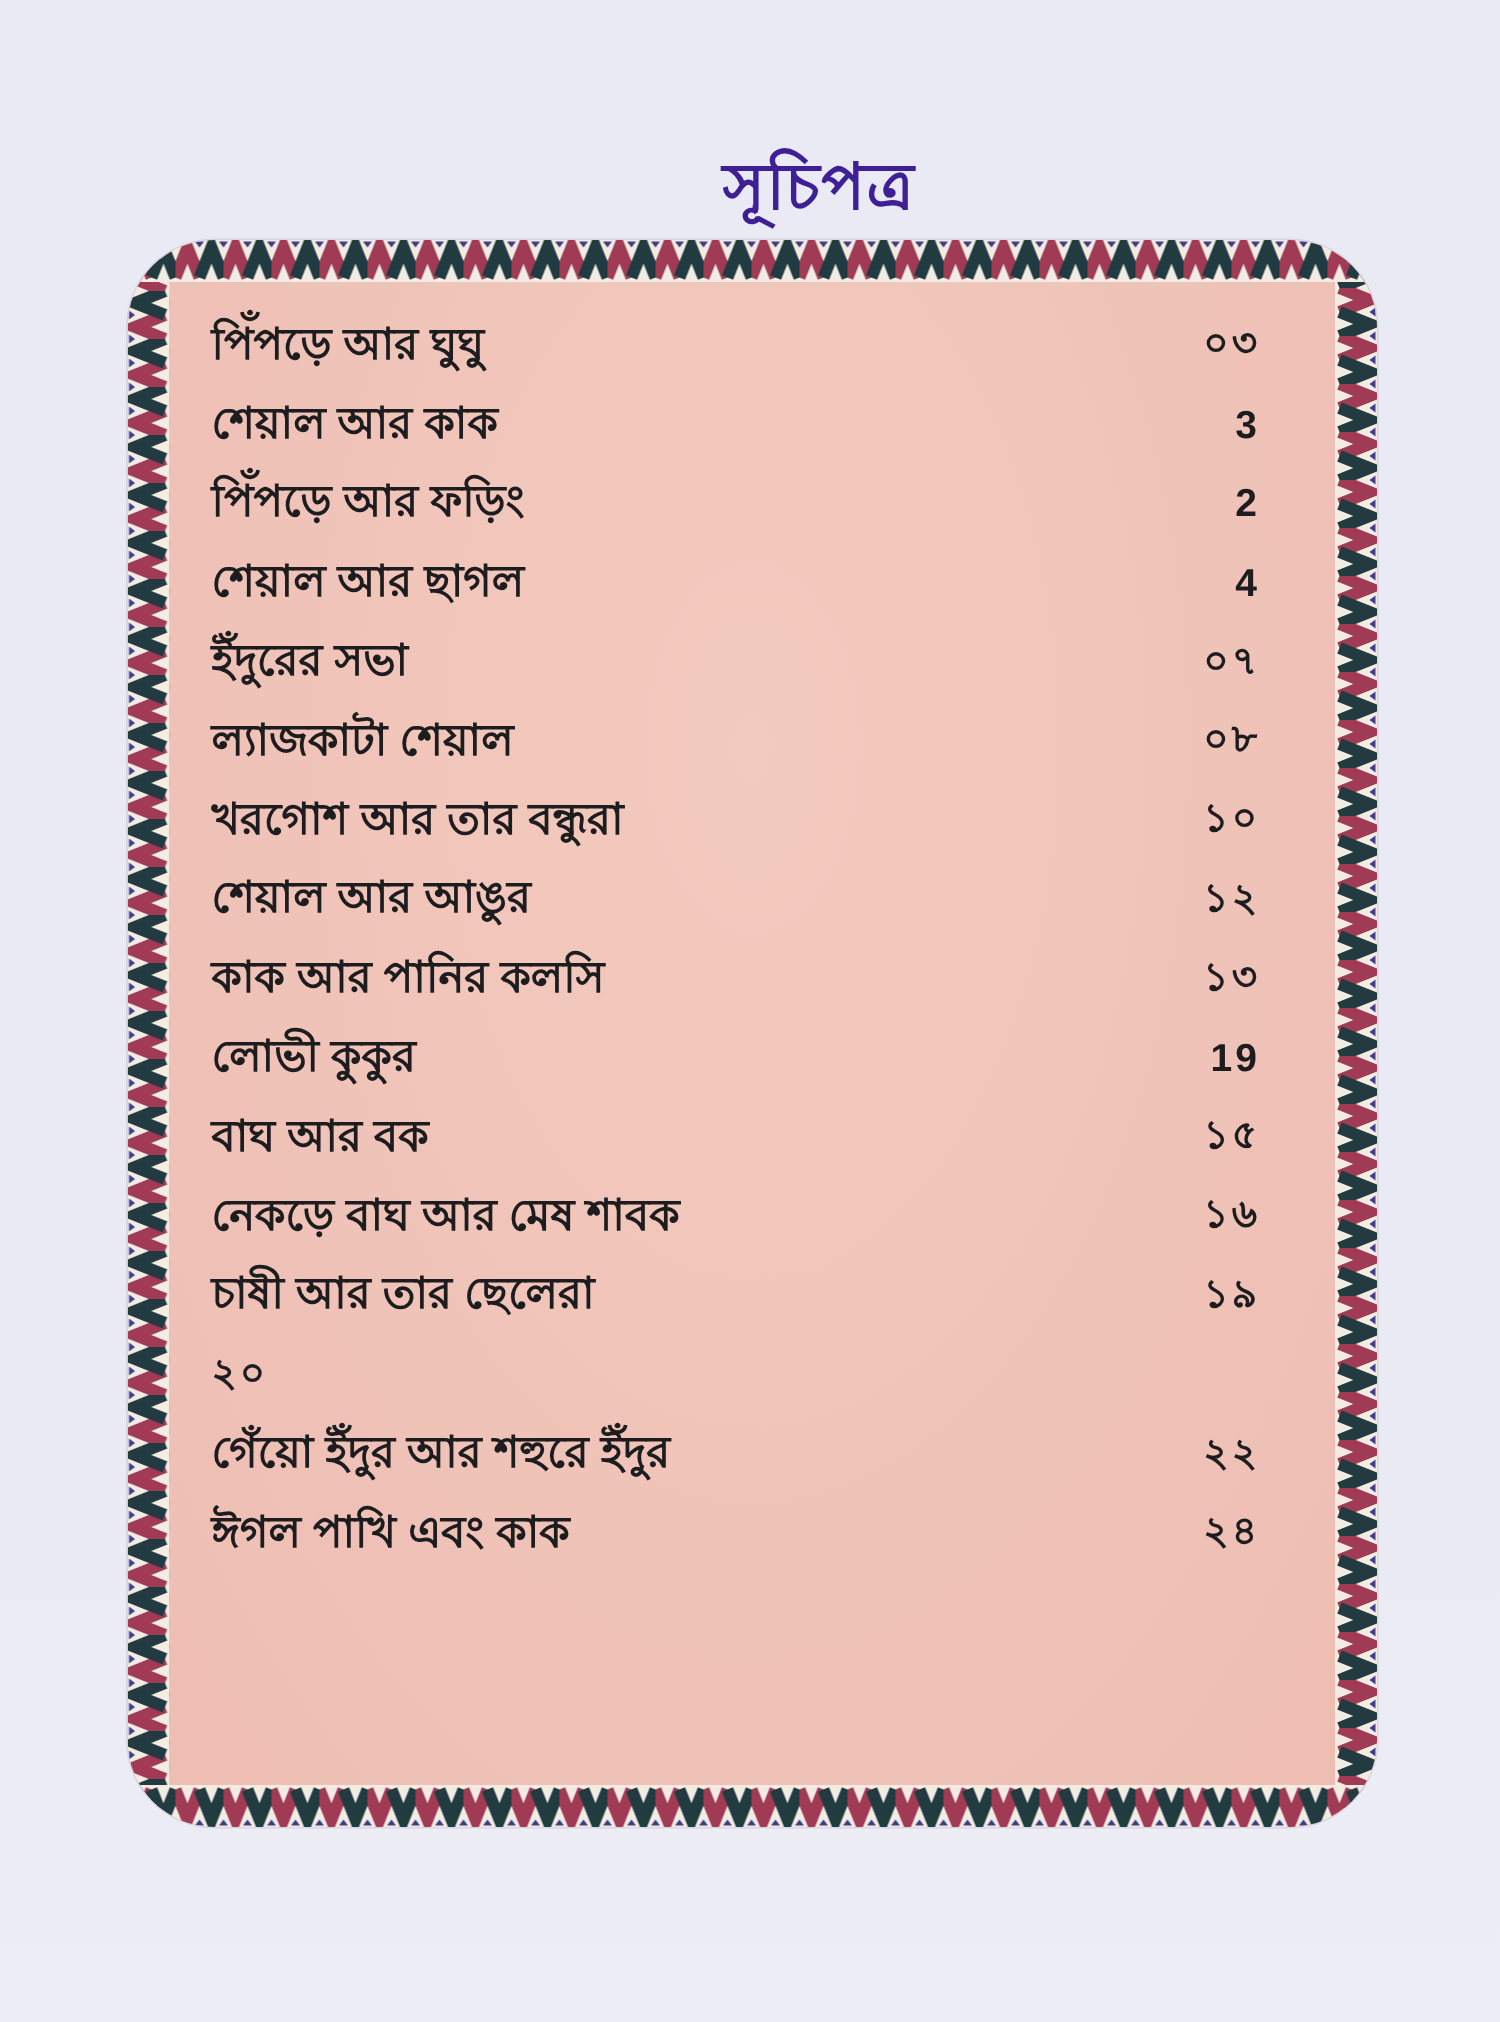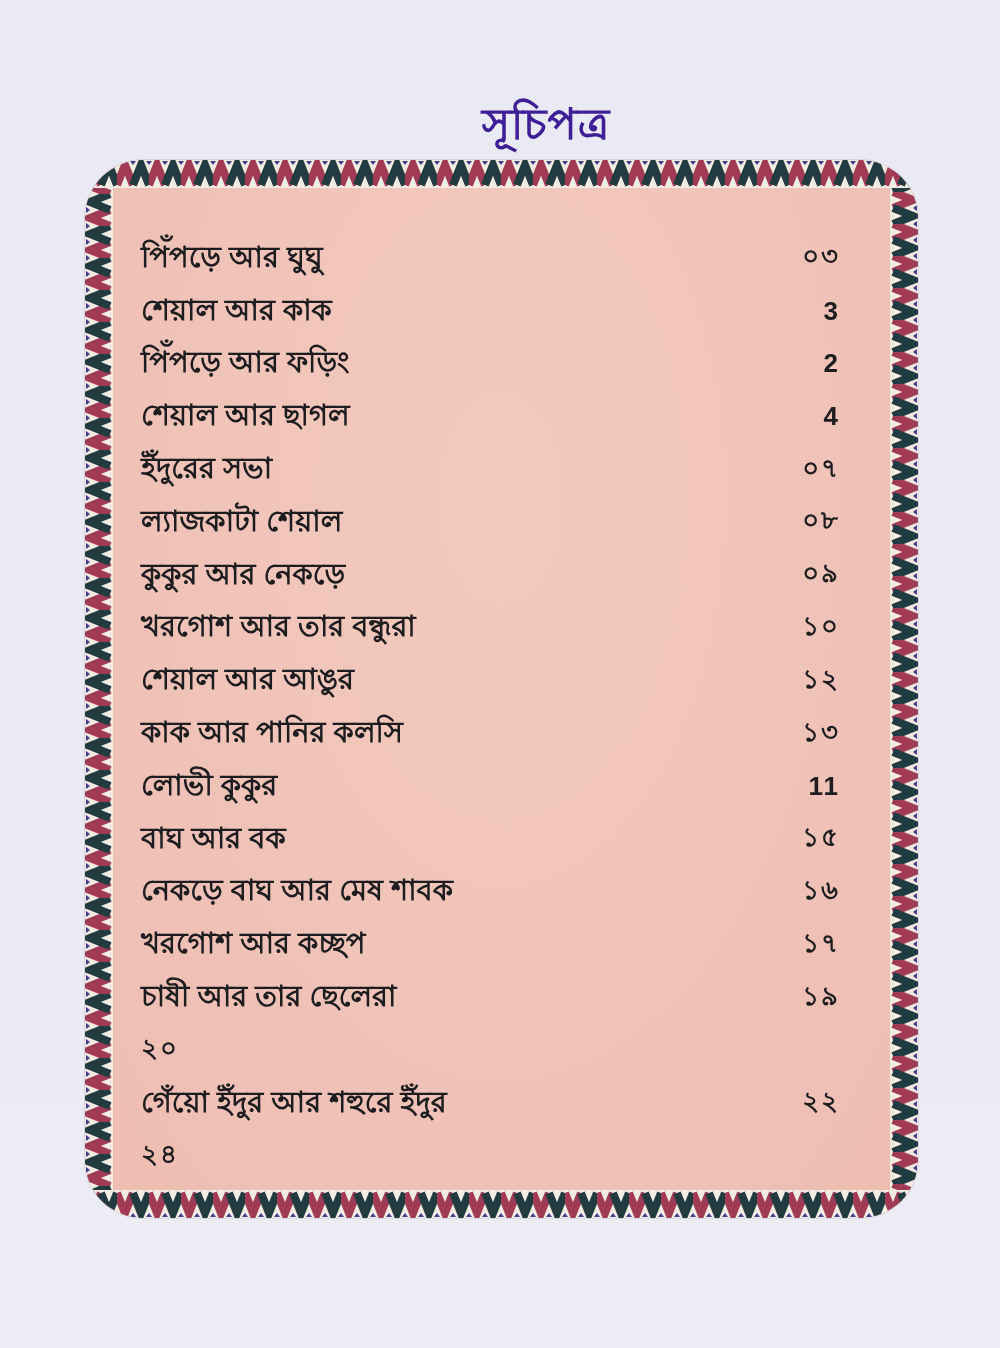--- a/index.html
+++ b/index.html
@@ -42,21 +42,20 @@
   .b-bottom { bottom: 0; left: 0; }
   .b-left   { top: 0;    left: 0; }
   .b-right  { top: 0;    right: 0; }
   .toc {
     position: absolute;
     left: 28px;
     right: 28px;
     top: 28px;
     bottom: 28px;
     padding: 16px 50px 0 28px;
-    margin-top: 28px;
   }
   .row {
     display: flex;
     justify-content: space-between;
     align-items: center;
     height: 52.8px;
   }
   .row .t {
     font-size: 29px;
     font-weight: 700;
@@ -157,59 +156,52 @@
       </div>
     <div class="row">
         <span class="t">ইঁদুরের সভা</span>
         <span class="p">০৭</span>
       </div>
     <div class="row">
         <span class="t">ল্যাজকাটা শেয়াল</span>
         <span class="p">০৮</span>
       </div>
     <div class="row">
-        <span class="t">কুকুর আর নেকড়ে</span>
-        <span class="p">০৯</span>
-      </div>
-    <div class="row">
         <span class="t">খরগোশ আর তার বন্ধুরা</span>
         <span class="p">১০</span>
       </div>
     <div class="row">
         <span class="t">শেয়াল আর আঙুর</span>
         <span class="p">১২</span>
       </div>
     <div class="row">
         <span class="t">কাক আর পানির কলসি</span>
         <span class="p">১৩</span>
       </div>
     <div class="row">
         <span class="t">লোভী কুকুর</span>
-        <span class="p">11</span>
+        <span class="p">19</span>
       </div>
     <div class="row">
         <span class="t">বাঘ আর বক</span>
         <span class="p">১৫</span>
       </div>
     <div class="row">
         <span class="t">নেকড়ে বাঘ আর মেষ শাবক</span>
         <span class="p">১৬</span>
       </div>
     <div class="row">
-        <span class="t">খরগোশ আর কচ্ছপ</span>
-        <span class="p">১৭</span>
-      </div>
-    <div class="row">
         <span class="t">চাষী আর তার ছেলেরা</span>
         <span class="p">১৯</span>
       </div>
     <div class="row">
         <span class="p">২০</span>
       </div>
     <div class="row">
         <span class="t">গেঁয়ো ইঁদুর আর শহুরে ইঁদুর</span>
         <span class="p">২২</span>
       </div>
     <div class="row">
+        <span class="t">ঈগল পাখি এবং কাক</span>
         <span class="p">২৪</span>
       </div>
   </div>
 </div>
 
 </body></html>

